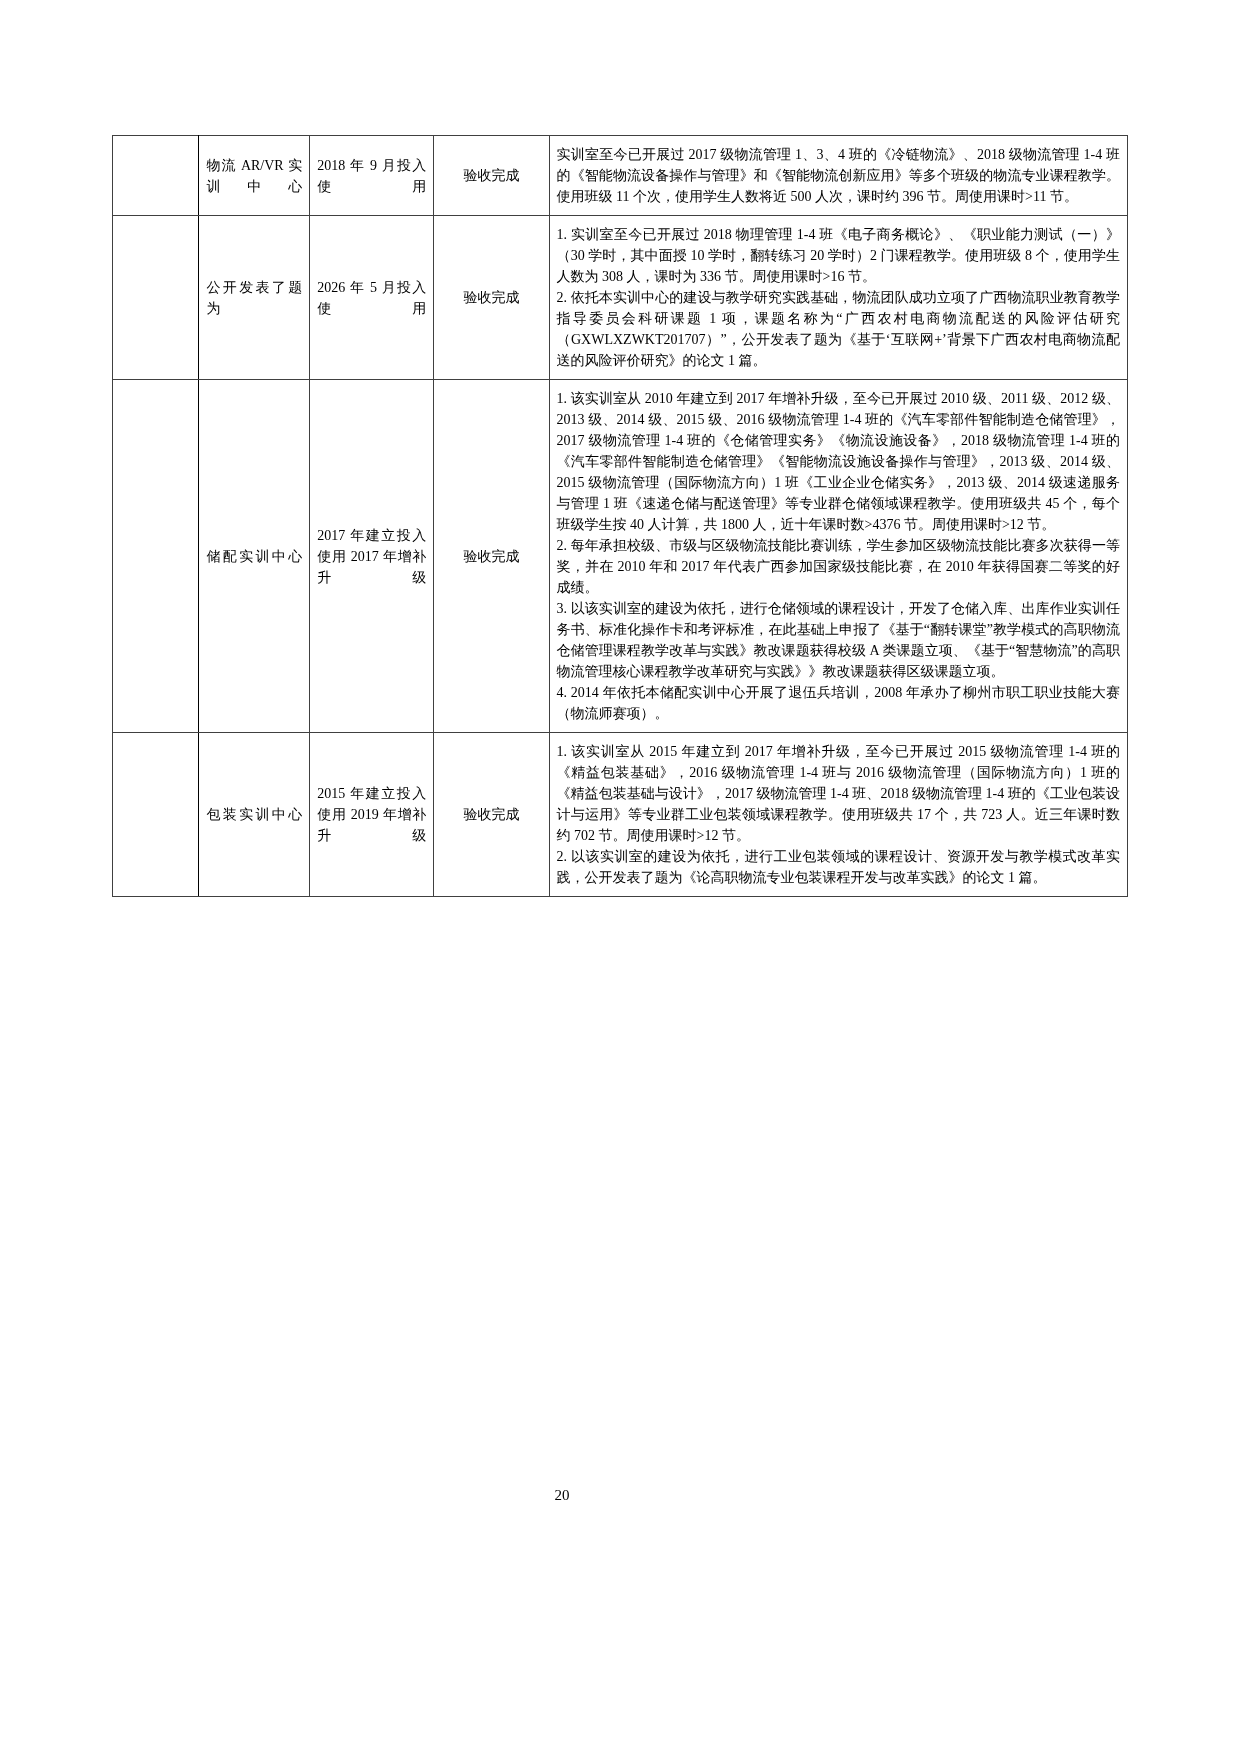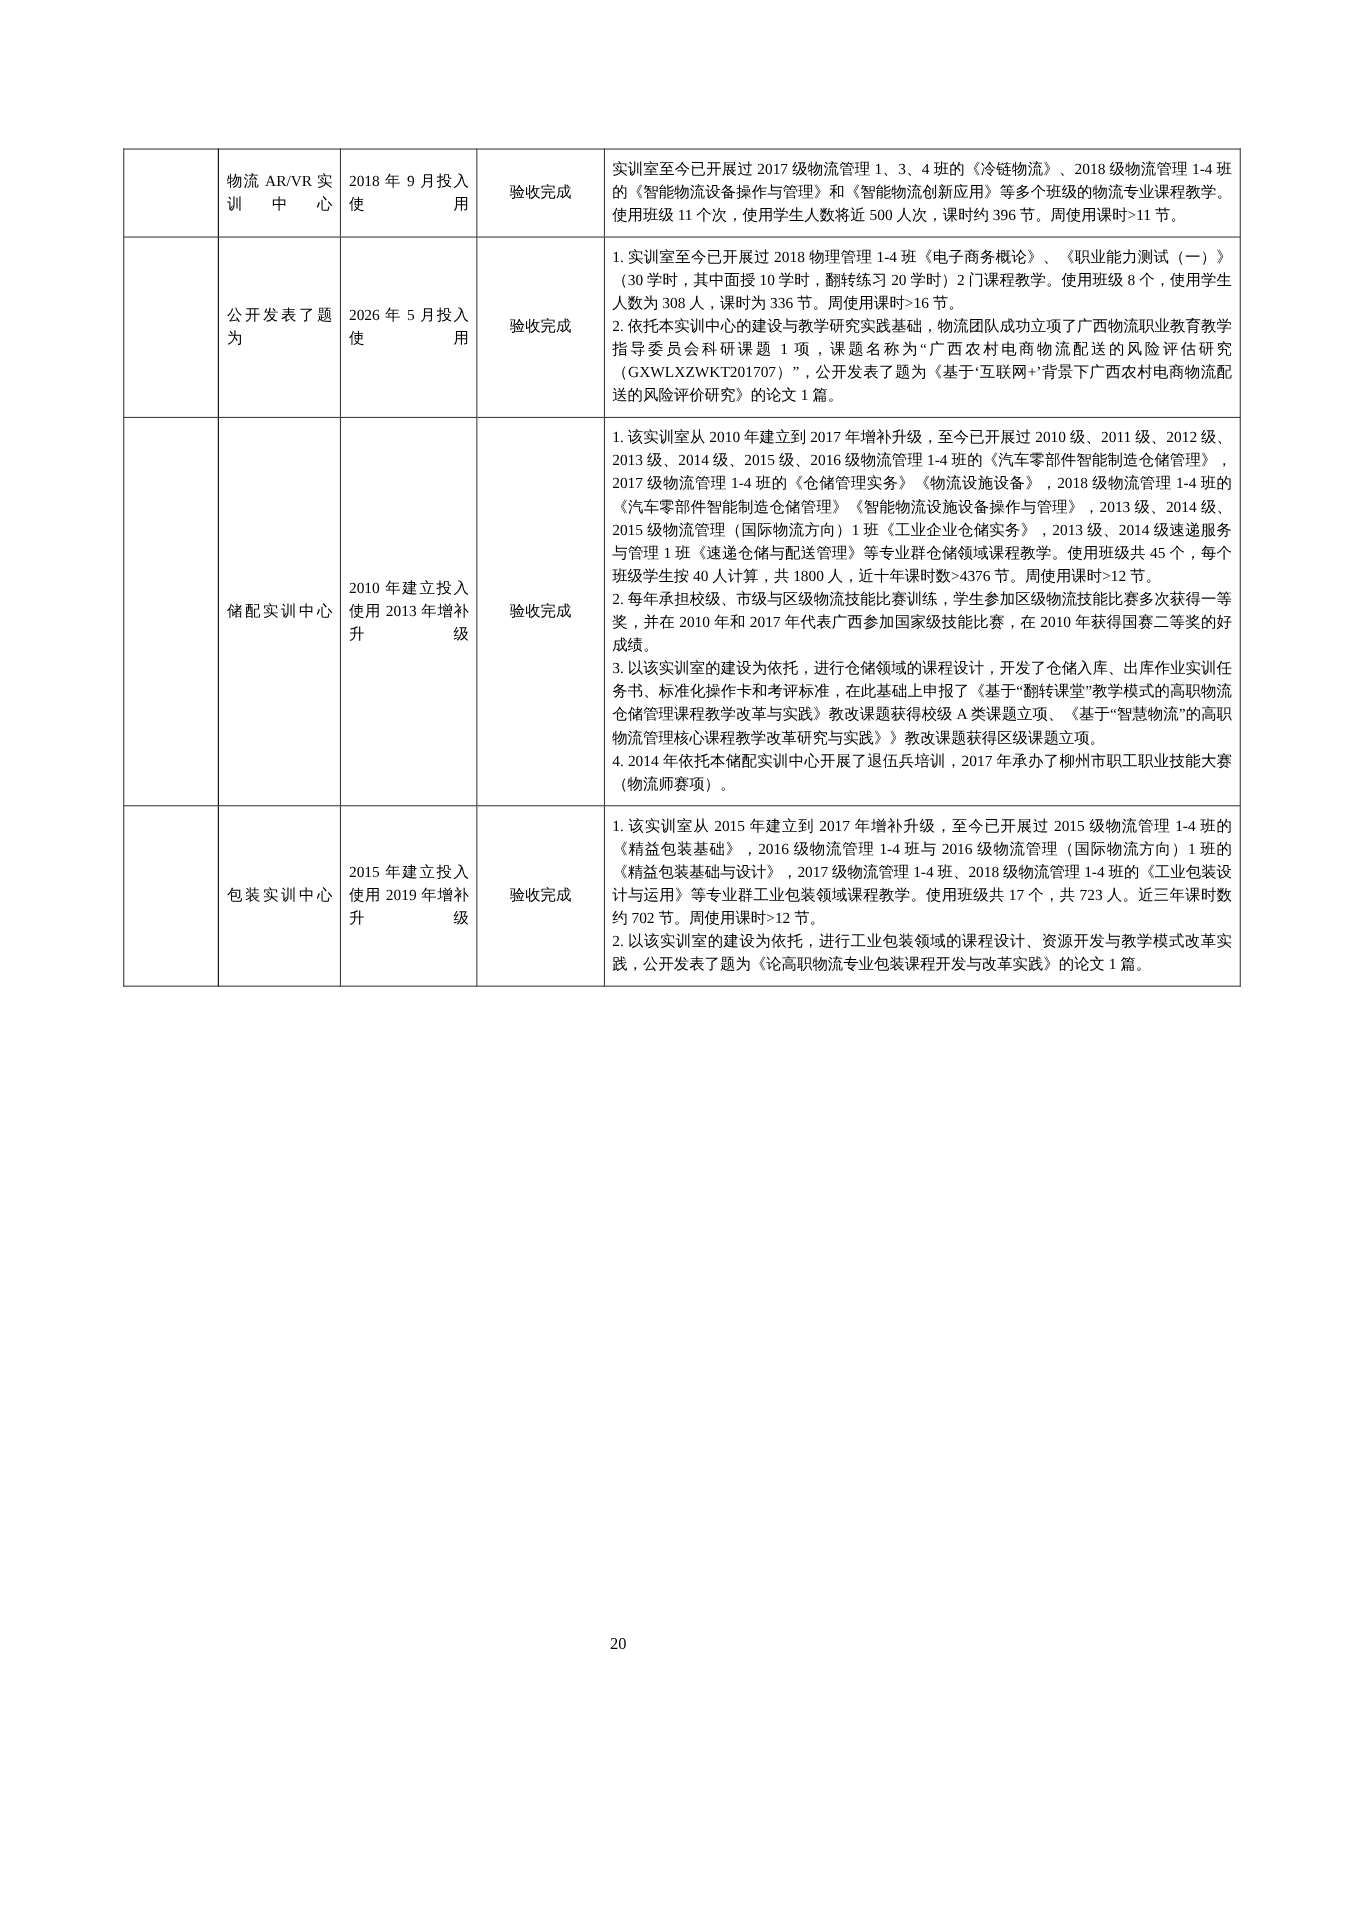--- a/index.html
+++ b/index.html
@@ -116,27 +116,27 @@
         <td class="cell-date">2026 年 5 月投入使用</td>
         <td class="cell-status">验收完成</td>
         <td class="cell-desc">
           <p>1. 实训室至今已开展过 2018 物理管理 1-4 班《电子商务概论》、《职业能力测试（一）》（30 学时，其中面授 10 学时，翻转练习 20 学时）2 门课程教学。使用班级 8 个，使用学生人数为 308 人，课时为 336 节。周使用课时&gt;16 节。</p>
           <p>2. 依托本实训中心的建设与教学研究实践基础，物流团队成功立项了广西物流职业教育教学指导委员会科研课题 1 项，课题名称为“广西农村电商物流配送的风险评估研究（GXWLXZWKT201707）”，公开发表了题为《基于‘互联网+’背景下广西农村电商物流配送的风险评价研究》的论文 1 篇。</p>
         </td>
       </tr>
       <tr>
         <td class="spacer-cell"></td>
         <td class="cell-name">储配实训中心</td>
-        <td class="cell-date">2010 年建立投入使用 2013 年增补升级</td>
+        <td class="cell-date">2017 年建立投入使用 2017 年增补升级</td>
         <td class="cell-status">验收完成</td>
         <td class="cell-desc">
           <p>1. 该实训室从 2010 年建立到 2017 年增补升级，至今已开展过 2010 级、2011 级、2012 级、2013 级、2014 级、2015 级、2016 级物流管理 1-4 班的《汽车零部件智能制造仓储管理》，2017 级物流管理 1-4 班的《仓储管理实务》《物流设施设备》，2018 级物流管理 1-4 班的《汽车零部件智能制造仓储管理》《智能物流设施设备操作与管理》，2013 级、2014 级、2015 级物流管理（国际物流方向）1 班《工业企业仓储实务》，2013 级、2014 级速递服务与管理 1 班《速递仓储与配送管理》等专业群仓储领域课程教学。使用班级共 45 个，每个班级学生按 40 人计算，共 1800 人，近十年课时数&gt;4376 节。周使用课时&gt;12 节。</p>
           <p>2. 每年承担校级、市级与区级物流技能比赛训练，学生参加区级物流技能比赛多次获得一等奖，并在 2010 年和 2017 年代表广西参加国家级技能比赛，在 2010 年获得国赛二等奖的好成绩。</p>
           <p>3. 以该实训室的建设为依托，进行仓储领域的课程设计，开发了仓储入库、出库作业实训任务书、标准化操作卡和考评标准，在此基础上申报了《基于“翻转课堂”教学模式的高职物流仓储管理课程教学改革与实践》教改课题获得校级 A 类课题立项、《基于“智慧物流”的高职物流管理核心课程教学改革研究与实践》》教改课题获得区级课题立项。</p>
-          <p>4. 2014 年依托本储配实训中心开展了退伍兵培训，2017 年承办了柳州市职工职业技能大赛（物流师赛项）。</p>
+          <p>4. 2014 年依托本储配实训中心开展了退伍兵培训，2008 年承办了柳州市职工职业技能大赛（物流师赛项）。</p>
         </td>
       </tr>
       <tr>
         <td class="spacer-cell"></td>
         <td class="cell-name">包装实训中心</td>
         <td class="cell-date">2015 年建立投入使用 2019 年增补升级</td>
         <td class="cell-status">验收完成</td>
         <td class="cell-desc">
           <p>1. 该实训室从 2015 年建立到 2017 年增补升级，至今已开展过 2015 级物流管理 1-4 班的《精益包装基础》，2016 级物流管理 1-4 班与 2016 级物流管理（国际物流方向）1 班的《精益包装基础与设计》，2017 级物流管理 1-4 班、2018 级物流管理 1-4 班的《工业包装设计与运用》等专业群工业包装领域课程教学。使用班级共 17 个，共 723 人。近三年课时数约 702 节。周使用课时&gt;12 节。</p>
           <p>2. 以该实训室的建设为依托，进行工业包装领域的课程设计、资源开发与教学模式改革实践，公开发表了题为《论高职物流专业包装课程开发与改革实践》的论文 1 篇。</p>

